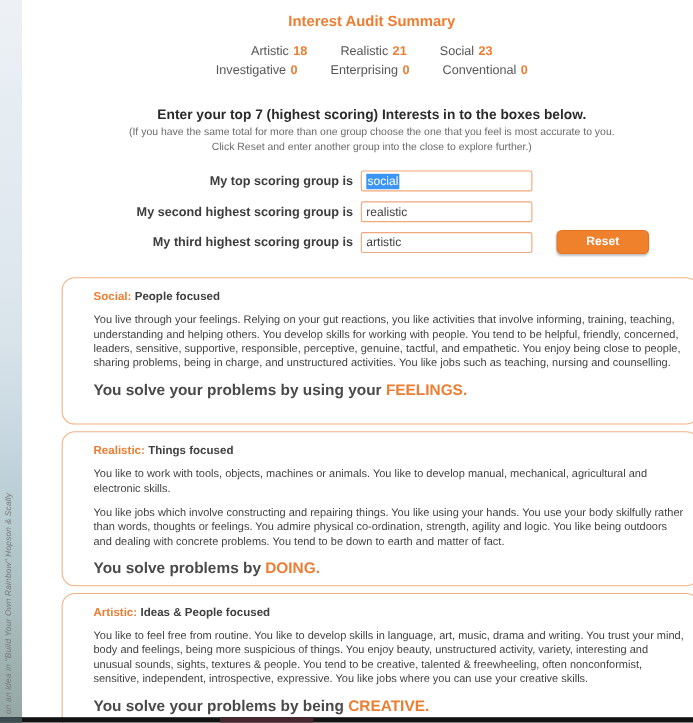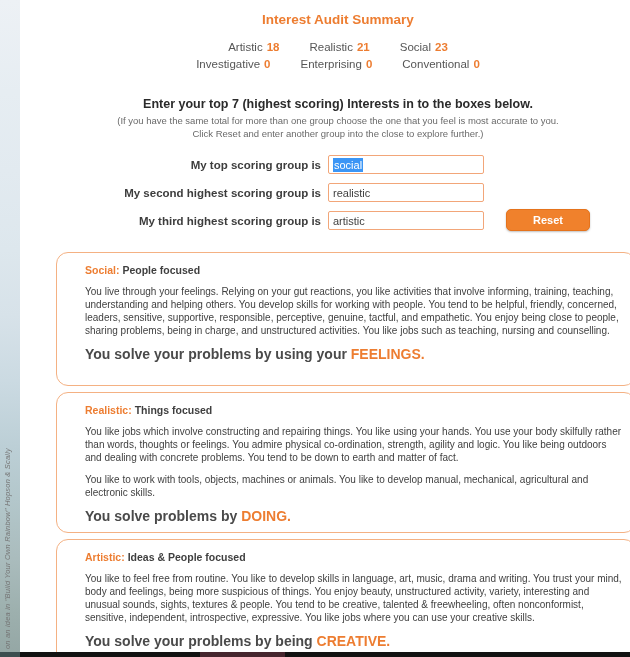--- a/index.html
+++ b/index.html
@@ -164,22 +164,22 @@
       <p>You live through your feelings. Relying on your gut reactions, you like activities that involve informing, training, teaching, understanding and helping others. You develop skills for working with people. You tend to be helpful, friendly, concerned, leaders, sensitive, supportive, responsible, perceptive, genuine, tactful, and empathetic. You enjoy being close to people, sharing problems, being in charge, and unstructured activities. You like jobs such as teaching, nursing and counselling.</p>
       <div class="solve-line">
         <span>You solve your problems by using your </span><span class="solve-word">FEELINGS.</span>
       </div>
     </div>
 
     <div class="desc-box b2">
       <div class="box-heading">
         <span class="cat">Realistic:</span><span class="focus">Things focused</span>
       </div>
+      <p>You like to work with tools, objects, machines or animals. You like to develop manual, mechanical, agricultural and electronic skills.</p>
       <p>You like jobs which involve constructing and repairing things. You like using your hands. You use your body skilfully rather than words, thoughts or feelings. You admire physical co-ordination, strength, agility and logic. You like being outdoors and dealing with concrete problems. You tend to be down to earth and matter of fact.</p>
-      <p>You like to work with tools, objects, machines or animals. You like to develop manual, mechanical, agricultural and electronic skills.</p>
       <div class="solve-line">
         <span>You solve problems by </span><span class="solve-word">DOING.</span>
       </div>
     </div>
 
     <div class="desc-box b3">
       <div class="box-heading">
         <span class="cat">Artistic:</span><span class="focus">Ideas &amp; People focused</span>
       </div>
       <p>You like to feel free from routine. You like to develop skills in language, art, music, drama and writing. You trust your mind, body and feelings, being more suspicious of things. You enjoy beauty, unstructured activity, variety, interesting and unusual sounds, sights, textures &amp; people. You tend to be creative, talented &amp; freewheeling, often nonconformist, sensitive, independent, introspective, expressive. You like jobs where you can use your creative skills.</p>

